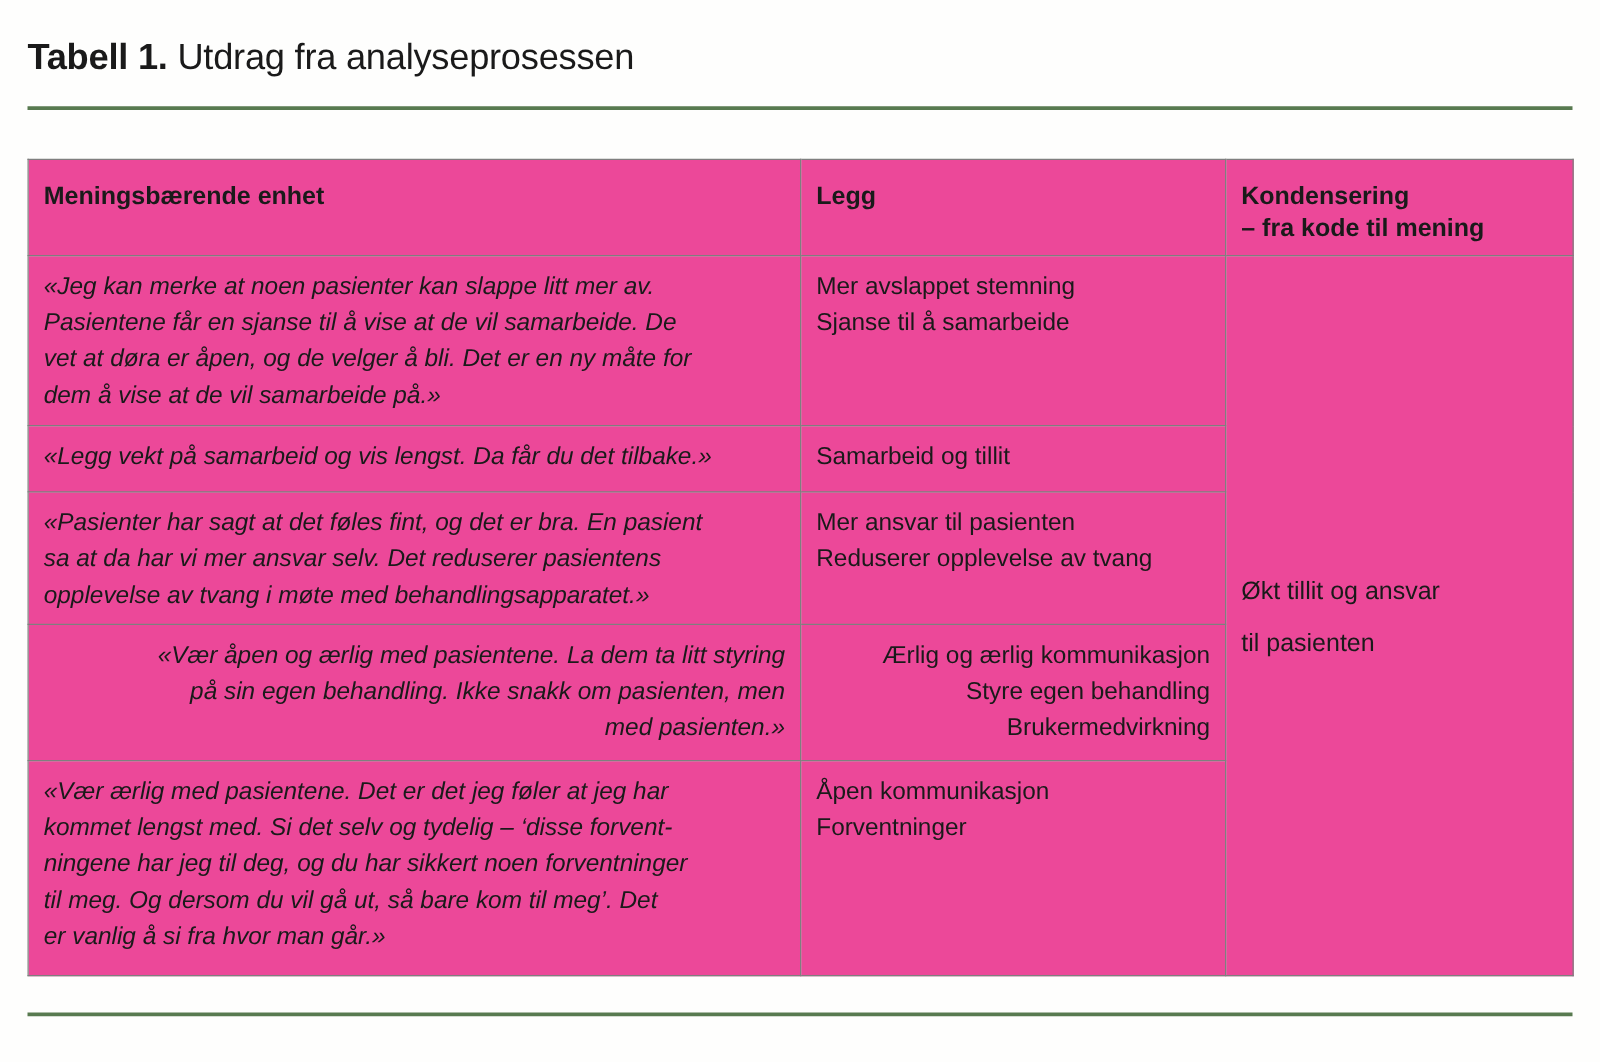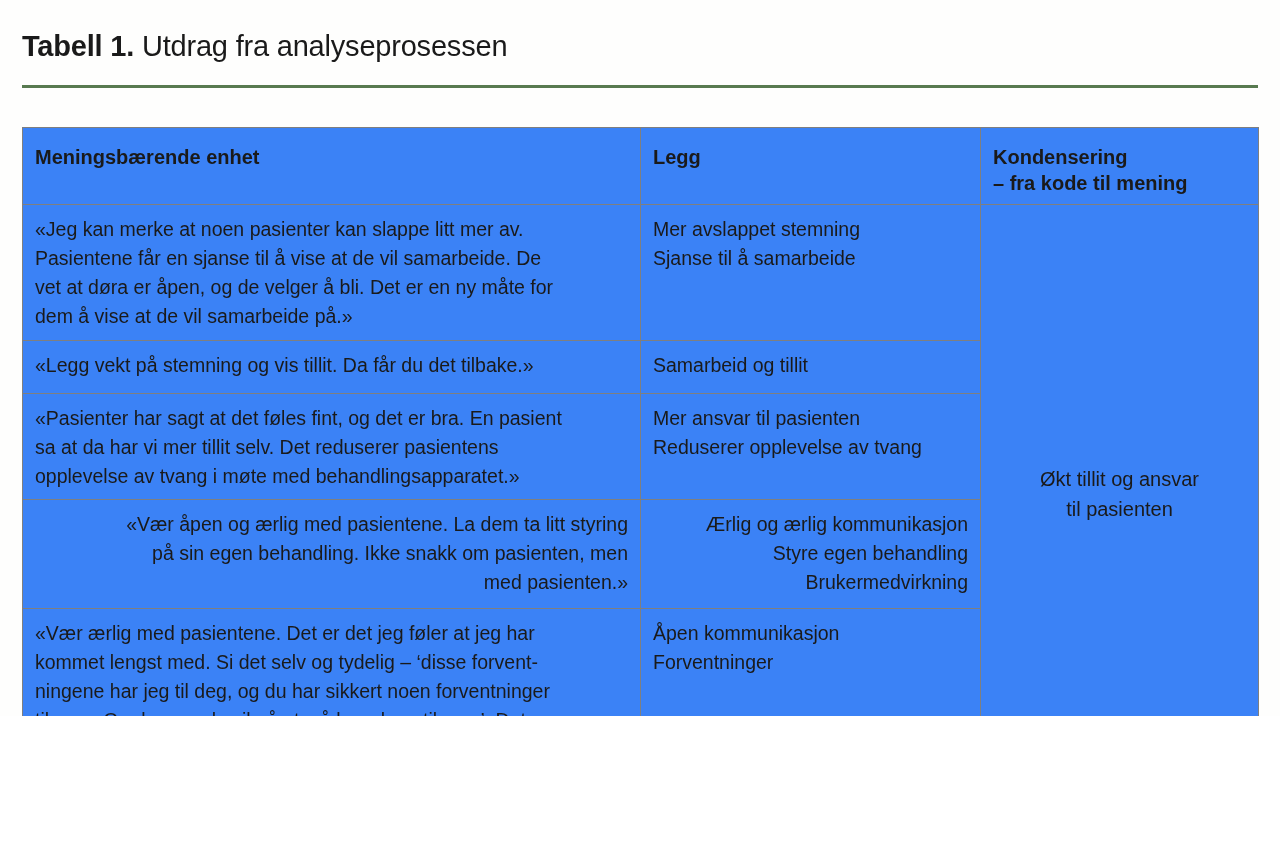--- a/index.html
+++ b/index.html
@@ -1,20 +1,20 @@
 <!DOCTYPE html>
 <html><head>
 <meta charset="utf-8">
 <style>
   * { margin: 0; padding: 0; box-sizing: border-box; }
   html, body { background: #ffffff; }
   .page {
     position: relative;
     width: 1280px;
-    height: 716px;
+    height: 850px;
     background: #fefefd;
     font-family: "Liberation Sans", sans-serif;
     color: #1a1a1a;
     overflow: hidden;
   }
   .title {
     position: absolute;
     left: 22px;
     top: 30px;
     font-size: 29px;
@@ -42,41 +42,40 @@
   .analysis col.c2 { width: 340px; }
   .analysis col.c3 { width: 278px; }
   .analysis th, .analysis td {
     border: 1px solid #7f7f7f;
     vertical-align: top;
     text-align: left;
     padding: 10px 12px 8px 12px;
     white-space: pre-line;
     font-size: 19.5px;
     line-height: 29px;
-    background: #3b82f6;
+    background: #ec4899;
   }
   .analysis th {
     font-weight: bold;
     font-size: 20px;
     line-height: 26px;
     padding-top: 16px;
     height: 73px;
   }
-  td.quote-cell { }
+  td.quote-cell { font-style: italic; }
   tr.r1 td { height: 136px; }
   tr.r2 td { height: 53px; }
   tr.r3 td { height: 102px; }
   tr.r4 td { height: 109px; text-align: right; }
   tr.r5 td { height: 172px; }
   td.condensation-cell {
     vertical-align: middle;
-    text-align: center;
     font-style: normal;
     font-size: 20px;
-    line-height: 30px;
+    line-height: 42px;
   }
 </style>
 </head>
 <body>
 
 <div class="page">
 
   <div class="title">
     <span class="bold">Tabell 1.</span><span> Utdrag fra analyseprosessen</span>
   </div>
@@ -102,26 +101,26 @@
         <td class="quote-cell">«Jeg kan merke at noen pasienter kan slappe litt mer av.
 Pasientene får en sjanse til å vise at de vil samarbeide. De
 vet at døra er åpen, og de velger å bli. Det er en ny måte for
 dem å vise at de vil samarbeide på.»</td>
         <td class="code-cell">Mer avslappet stemning
 Sjanse til å samarbeide</td>
         <td class="condensation-cell" rowspan="5">Økt tillit og ansvar
 til pasienten</td>
       </tr>
       <tr class="r2">
-        <td class="quote-cell">«Legg vekt på stemning og vis tillit. Da får du det tilbake.»</td>
+        <td class="quote-cell">«Legg vekt på samarbeid og vis lengst. Da får du det tilbake.»</td>
         <td class="code-cell">Samarbeid og tillit</td>
       </tr>
       <tr class="r3">
         <td class="quote-cell">«Pasienter har sagt at det føles fint, og det er bra. En pasient
-sa at da har vi mer tillit selv. Det reduserer pasientens
+sa at da har vi mer ansvar selv. Det reduserer pasientens
 opplevelse av tvang i møte med behandlingsapparatet.»</td>
         <td class="code-cell">Mer ansvar til pasienten
 Reduserer opplevelse av tvang</td>
       </tr>
       <tr class="r4">
         <td class="quote-cell">«Vær åpen og ærlig med pasientene. La dem ta litt styring
 på sin egen behandling. Ikke snakk om pasienten, men
 med pasienten.»</td>
         <td class="code-cell">Ærlig og ærlig kommunikasjon
 Styre egen behandling

